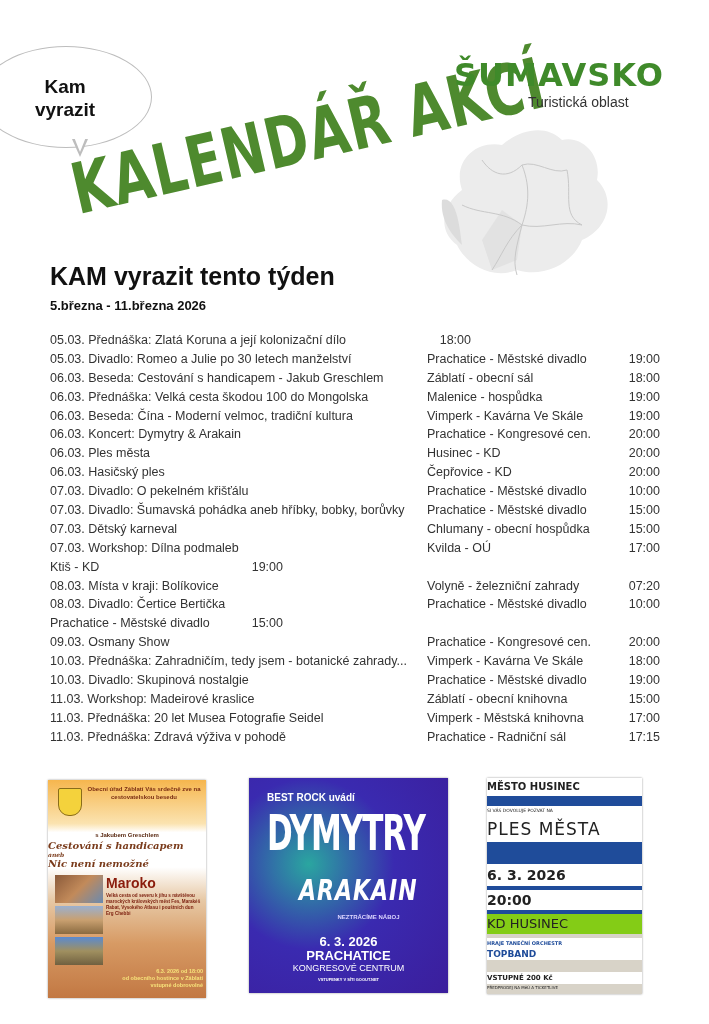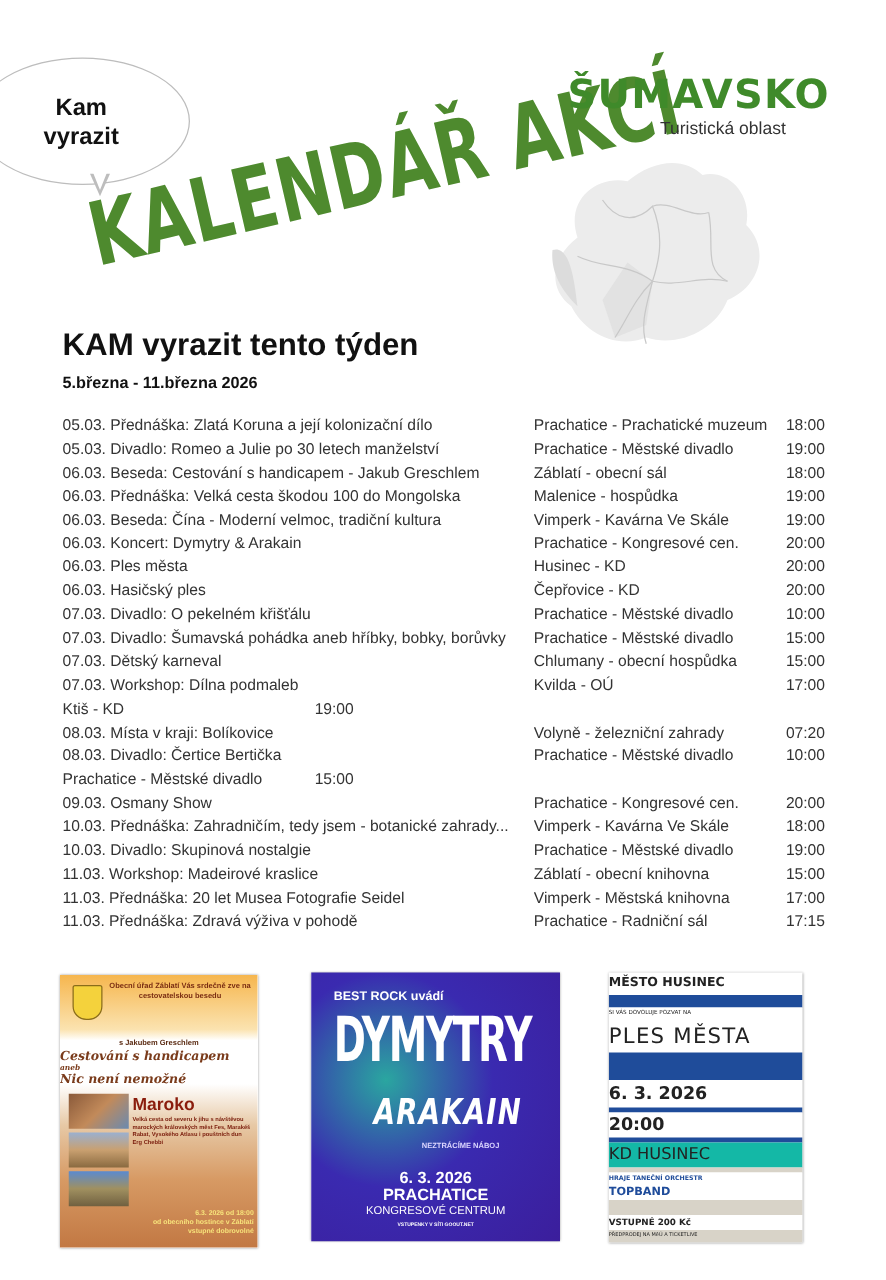--- a/index.html
+++ b/index.html
@@ -87,21 +87,20 @@
     <path d="M60,150 C70,135 75,120 90,105"></path>
   </g>
 </svg>
 
 <div class="h1">KAM vyrazit tento týden</div>
 <div class="h2">5.března - 11.března 2026</div>
 
 <div class="events">
   <div class="row">
       <span class="c-ev">05.03. Přednáška: Zlatá Koruna a její kolonizační dílo</span>
-      <span class="c-loc">Prachatice - Prachatické muzeum</span>
       <span class="c-time">18:00</span>
     </div>
   <div class="row">
       <span class="c-ev">05.03. Divadlo: Romeo a Julie po 30 letech manželství</span>
       <span class="c-loc">Prachatice - Městské divadlo</span>
       <span class="c-time">19:00</span>
     </div>
   <div class="row">
       <span class="c-ev">06.03. Beseda: Cestování s handicapem - Jakub Greschlem</span>
       <span class="c-loc">Záblatí - obecní sál</span>
@@ -237,20 +236,20 @@
 <div class="poster p3">
   <div class="band" style="top:0;height:18px;line-height:18px;font-size:10px;font-weight:bold;">MĚSTO HUSINEC</div>
   <div class="band blue" style="top:18px;height:10px;"></div>
   <div class="band" style="top:28px;height:10px;line-height:10px;font-size:4.5px;background:#fff;">SI VÁS DOVOLUJE POZVAT NA</div>
   <div class="band" style="top:38px;height:26px;line-height:26px;font-size:17px;letter-spacing:1px;background:#fff;">PLES MĚSTA</div>
   <div class="band blue" style="top:64px;height:22px;"></div>
   <div class="band" style="top:86px;height:22px;line-height:22px;font-size:14px;font-weight:bold;background:#fff;">6. 3. 2026</div>
   <div class="band blue" style="top:108px;height:4px;"></div>
   <div class="band" style="top:112px;height:20px;line-height:20px;font-size:14px;font-weight:bold;background:#fff;">20:00</div>
   <div class="band blue" style="top:132px;height:4px;"></div>
-  <div class="band" style="top:136px;height:20px;line-height:20px;font-size:13px;background:#14b8a6;">KD HUSINEC</div>
+  <div class="band" style="top:136px;height:20px;line-height:20px;font-size:13px;background:#84cc16;">KD HUSINEC</div>
   <div class="band stone" style="top:156px;height:4px;"></div>
   <div class="band" style="top:160px;height:10px;line-height:10px;font-size:5px;font-weight:bold;color:#1f4c9a;background:#fff;">HRAJE TANEČNÍ ORCHESTR</div>
   <div class="band" style="top:170px;height:12px;line-height:12px;font-size:9px;font-weight:bold;color:#1f4c9a;background:#fff;">TOPBAND</div>
   <div class="band stone" style="top:182px;height:12px;"></div>
   <div class="band" style="top:194px;height:12px;line-height:12px;font-size:7px;font-weight:bold;background:#fff;">VSTUPNÉ 200 Kč</div>
   <div class="band stone" style="top:206px;height:10px;line-height:8px;font-size:4px;">PŘEDPRODEJ NA MěÚ A TICKETLIVE</div>
 </div>
 
 </body></html>

